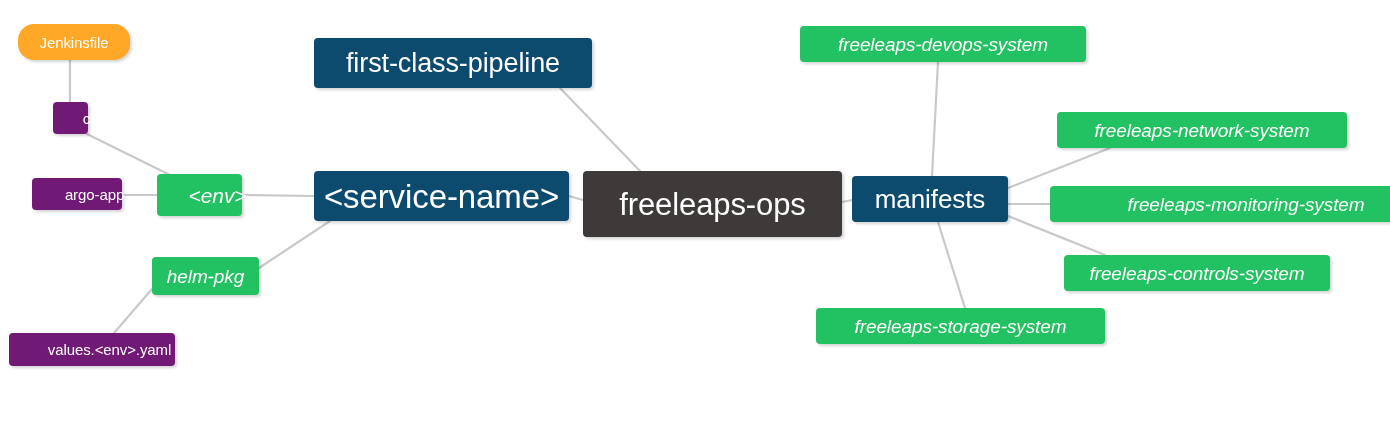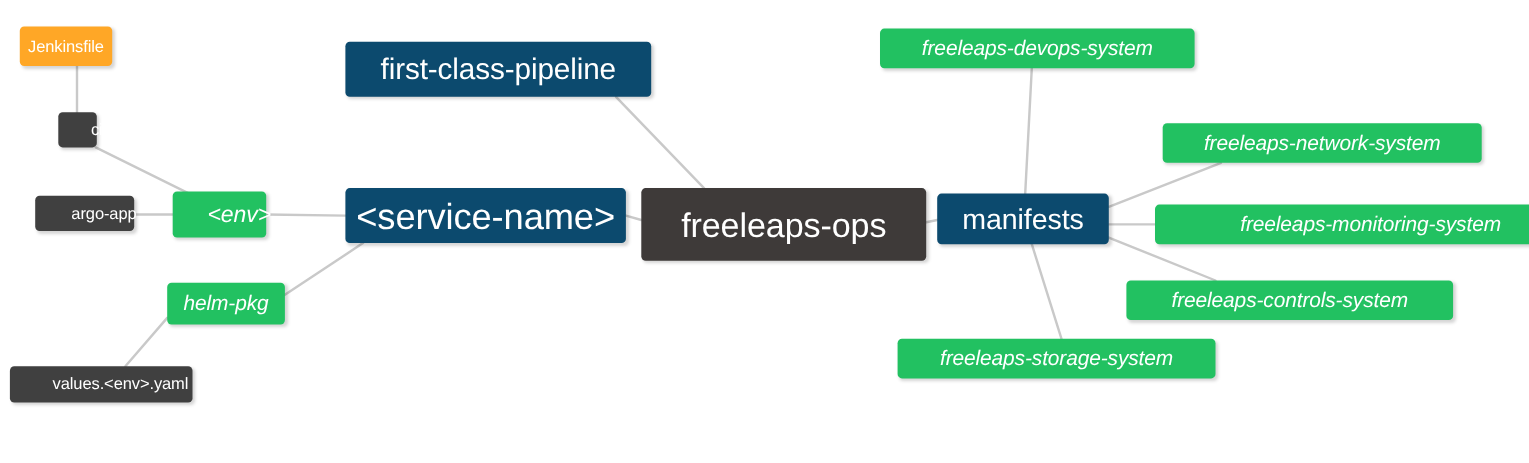--- a/index.html
+++ b/index.html
@@ -31,21 +31,21 @@
     color: #ffffff;
     border-radius: 4px;
     white-space: nowrap;
     letter-spacing: -0.1px;
     box-shadow: 2px 2px 3px rgba(0,0,0,0.17);
     line-height: 1;
   }
   .n-root   { background: #3E3A39; }
   .n-blue   { background: #0c4a6e; }
   .n-green  { background: #22C161; font-style: italic; }
-  .n-red    { background: #404040; padding-left: 35px; }
+  .n-red    { background: #701a75; padding-left: 35px; }
   .n-amber  { background: #FFA726; }
 </style>
 </head>
 <body>
 
 <div id="canvas">
   <svg id="edges" viewBox="0 0 1390 421" width="1390" height="421" xmlns="http://www.w3.org/2000/svg">
       <line x1="70" y1="60" x2="70" y2="102" stroke="#c9c9c9" stroke-width="2.2" stroke-linecap="round"></line>
       <line x1="87" y1="134" x2="172" y2="176" stroke="#c9c9c9" stroke-width="2.2" stroke-linecap="round"></line>
       <line x1="122" y1="195" x2="157" y2="195" stroke="#c9c9c9" stroke-width="2.2" stroke-linecap="round"></line>
@@ -55,29 +55,29 @@
       <line x1="569" y1="196" x2="583" y2="200" stroke="#c9c9c9" stroke-width="2.2" stroke-linecap="round"></line>
       <line x1="560" y1="88" x2="640" y2="171" stroke="#c9c9c9" stroke-width="2.2" stroke-linecap="round"></line>
       <line x1="842" y1="202" x2="852" y2="200" stroke="#c9c9c9" stroke-width="2.2" stroke-linecap="round"></line>
       <line x1="932" y1="176" x2="938" y2="62" stroke="#c9c9c9" stroke-width="2.2" stroke-linecap="round"></line>
       <line x1="1008" y1="188" x2="1110" y2="148" stroke="#c9c9c9" stroke-width="2.2" stroke-linecap="round"></line>
       <line x1="1008" y1="204" x2="1050" y2="204" stroke="#c9c9c9" stroke-width="2.2" stroke-linecap="round"></line>
       <line x1="1008" y1="216" x2="1105" y2="255" stroke="#c9c9c9" stroke-width="2.2" stroke-linecap="round"></line>
       <line x1="938" y1="222" x2="965" y2="308" stroke="#c9c9c9" stroke-width="2.2" stroke-linecap="round"></line>
     </svg>
   <div id="nodes">
-      <div class="node n-amber" style="left: 18px; top: 24px; width: 84px; height: 36px; font-size: 15px;">Jenkinsfile</div>
+      <div class="node n-amber" style="left: 18px; top: 24px; width: 112px; height: 36px; font-size: 15px; border-radius: 16px;">Jenkinsfile</div>
       <div class="node n-red" style="left: 53px; top: 102px; width: 34px; height: 32px; font-size: 15px;">ci</div>
       <div class="node n-red" style="left: 32px; top: 178px; width: 90px; height: 32px; font-size: 15px;">argo-app</div>
       <div class="node n-green" style="left: 157px; top: 174px; width: 85px; height: 42px; font-size: 21px; padding-left: 36px;">&lt;env&gt;</div>
       <div class="node n-green" style="left: 152px; top: 257px; width: 107px; height: 38px; font-size: 19px;">helm-pkg</div>
       <div class="node n-red" style="left: 9px; top: 333px; width: 166px; height: 33px; font-size: 15px;">values.&lt;env&gt;.yaml</div>
       <div class="node n-blue" style="left: 314px; top: 171px; width: 255px; height: 50px; font-size: 33px;">&lt;service-name&gt;</div>
       <div class="node n-blue" style="left: 314px; top: 38px; width: 278px; height: 50px; font-size: 27px;">first-class-pipeline</div>
       <div class="node n-root" style="left: 583px; top: 171px; width: 259px; height: 66px; font-size: 31px;">freeleaps-ops</div>
       <div class="node n-blue" style="left: 852px; top: 176px; width: 156px; height: 46px; font-size: 26px;">manifests</div>
       <div class="node n-green" style="left: 800px; top: 26px; width: 286px; height: 36px; font-size: 19px;">freeleaps-devops-system</div>
       <div class="node n-green" style="left: 1057px; top: 112px; width: 290px; height: 36px; font-size: 19px;">freeleaps-network-system</div>
       <div class="node n-green" style="left: 1050px; top: 186px; width: 392px; height: 36px; font-size: 19px;">freeleaps-monitoring-system</div>
-      <div class="node n-green" style="left: 1024px; top: 255px; width: 297px; height: 36px; font-size: 19px;">freeleaps-controls-system</div>
+      <div class="node n-green" style="left: 1064px; top: 255px; width: 266px; height: 36px; font-size: 19px;">freeleaps-controls-system</div>
       <div class="node n-green" style="left: 816px; top: 308px; width: 289px; height: 36px; font-size: 19px; text-align: center;">freeleaps-storage-system</div>
     </div>
 </div>
 
 </body></html>

